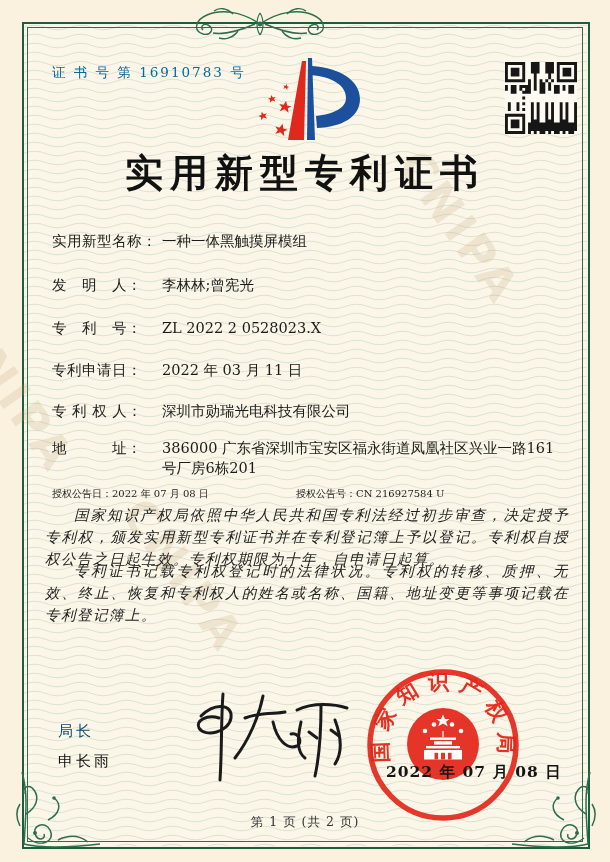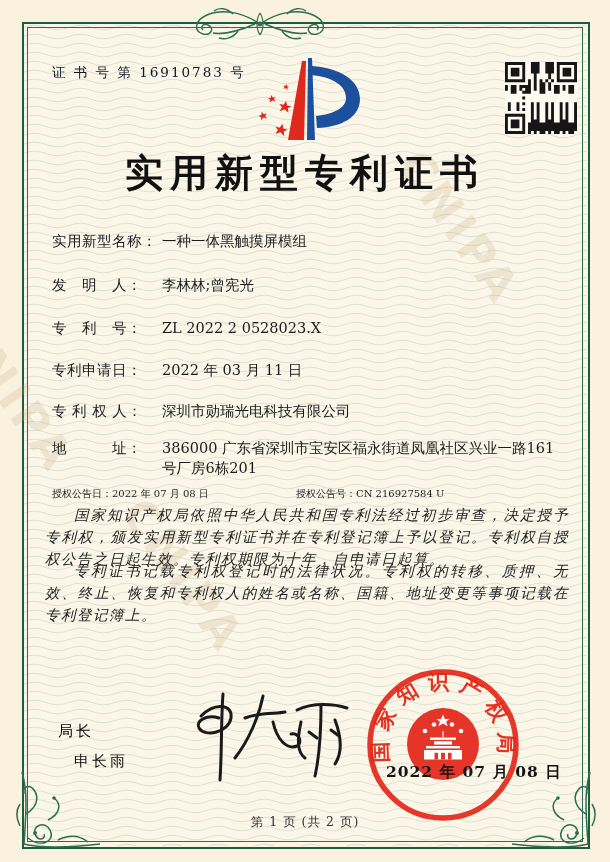--- a/index.html
+++ b/index.html
@@ -10,33 +10,33 @@
     font-family:"DejaVu Serif","Liberation Serif",serif;color:#222;
   }
   .inner-bg{position:absolute;left:23px;top:23px;width:564px;height:823px;background:#fcf6e8;}
   .border-outer{position:absolute;left:22px;top:22px;width:564px;height:823px;border:2px solid #1d5c3e;}
   .border-inner{position:absolute;left:27px;top:27px;width:554px;height:813px;border:1px solid #2d6e4c;}
   .wm{
     position:absolute;font-family:"DejaVu Sans","Liberation Sans",sans-serif;
     font-weight:bold;font-size:46px;letter-spacing:4px;
     color:rgba(191,158,116,0.20);transform:rotate(55deg);white-space:nowrap;pointer-events:none;
   }
-  .cert-no{position:absolute;left:52px;top:64px;font-size:13.5px;letter-spacing:2px;color:#0f172a;}
+  .cert-no{position:absolute;left:52px;top:64px;font-size:13.5px;letter-spacing:2px;color:#0369a1;}
   .title{position:absolute;left:0;top:148px;width:100%;text-align:center;
          font-size:38px;font-weight:bold;letter-spacing:7px;color:#111;}
   .row{position:absolute;left:52px;display:flex;width:516px;font-size:14.5px;line-height:20px;color:#1c1c1c;}
   .flabel{flex:none;width:110px;letter-spacing:0.5px;}
   .fvalue{width:404px;}
   .grant-pair{position:absolute;display:flex;font-size:10px;line-height:20px;color:#1c1c1c;}
   .para{position:absolute;left:45px;width:524px;font-size:14.5px;line-height:22px;
         font-style:italic;letter-spacing:1.5px;text-indent:2em;text-align:justify;color:#222;}
-  .director-label{position:absolute;left:58px;top:722px;font-size:15px;letter-spacing:3px;color:#000000;
+  .director-label{position:absolute;left:58px;top:722px;font-size:15px;letter-spacing:3px;color:#0c4a6e;
         font-family:"DejaVu Sans","Liberation Sans",sans-serif;}
   .director-name{position:absolute;left:58px;top:752px;font-size:15px;letter-spacing:3px;color:#111;
-        font-family:Liberation Serif, serif;margin-left:16px;}
+        font-family:Liberation Serif, serif;}
   .sig-svg{position:absolute;left:185px;top:688px;}
   .seal-svg{position:absolute;left:360px;top:662px;}
   .seal-date{position:absolute;left:386px;top:762px;font-size:15.5px;font-weight:bold;
         letter-spacing:1px;color:#151515;white-space:nowrap;}
   .footer{position:absolute;left:0;top:814px;width:100%;text-align:center;
         font-size:12.5px;letter-spacing:1px;color:#333;}
   .qr{position:absolute;left:505px;top:62px;}
   .logo{position:absolute;left:238px;top:54px;}
   .flourish-top{position:absolute;left:175px;top:5px;}
   .corner-bl{position:absolute;left:14px;top:768px;}

